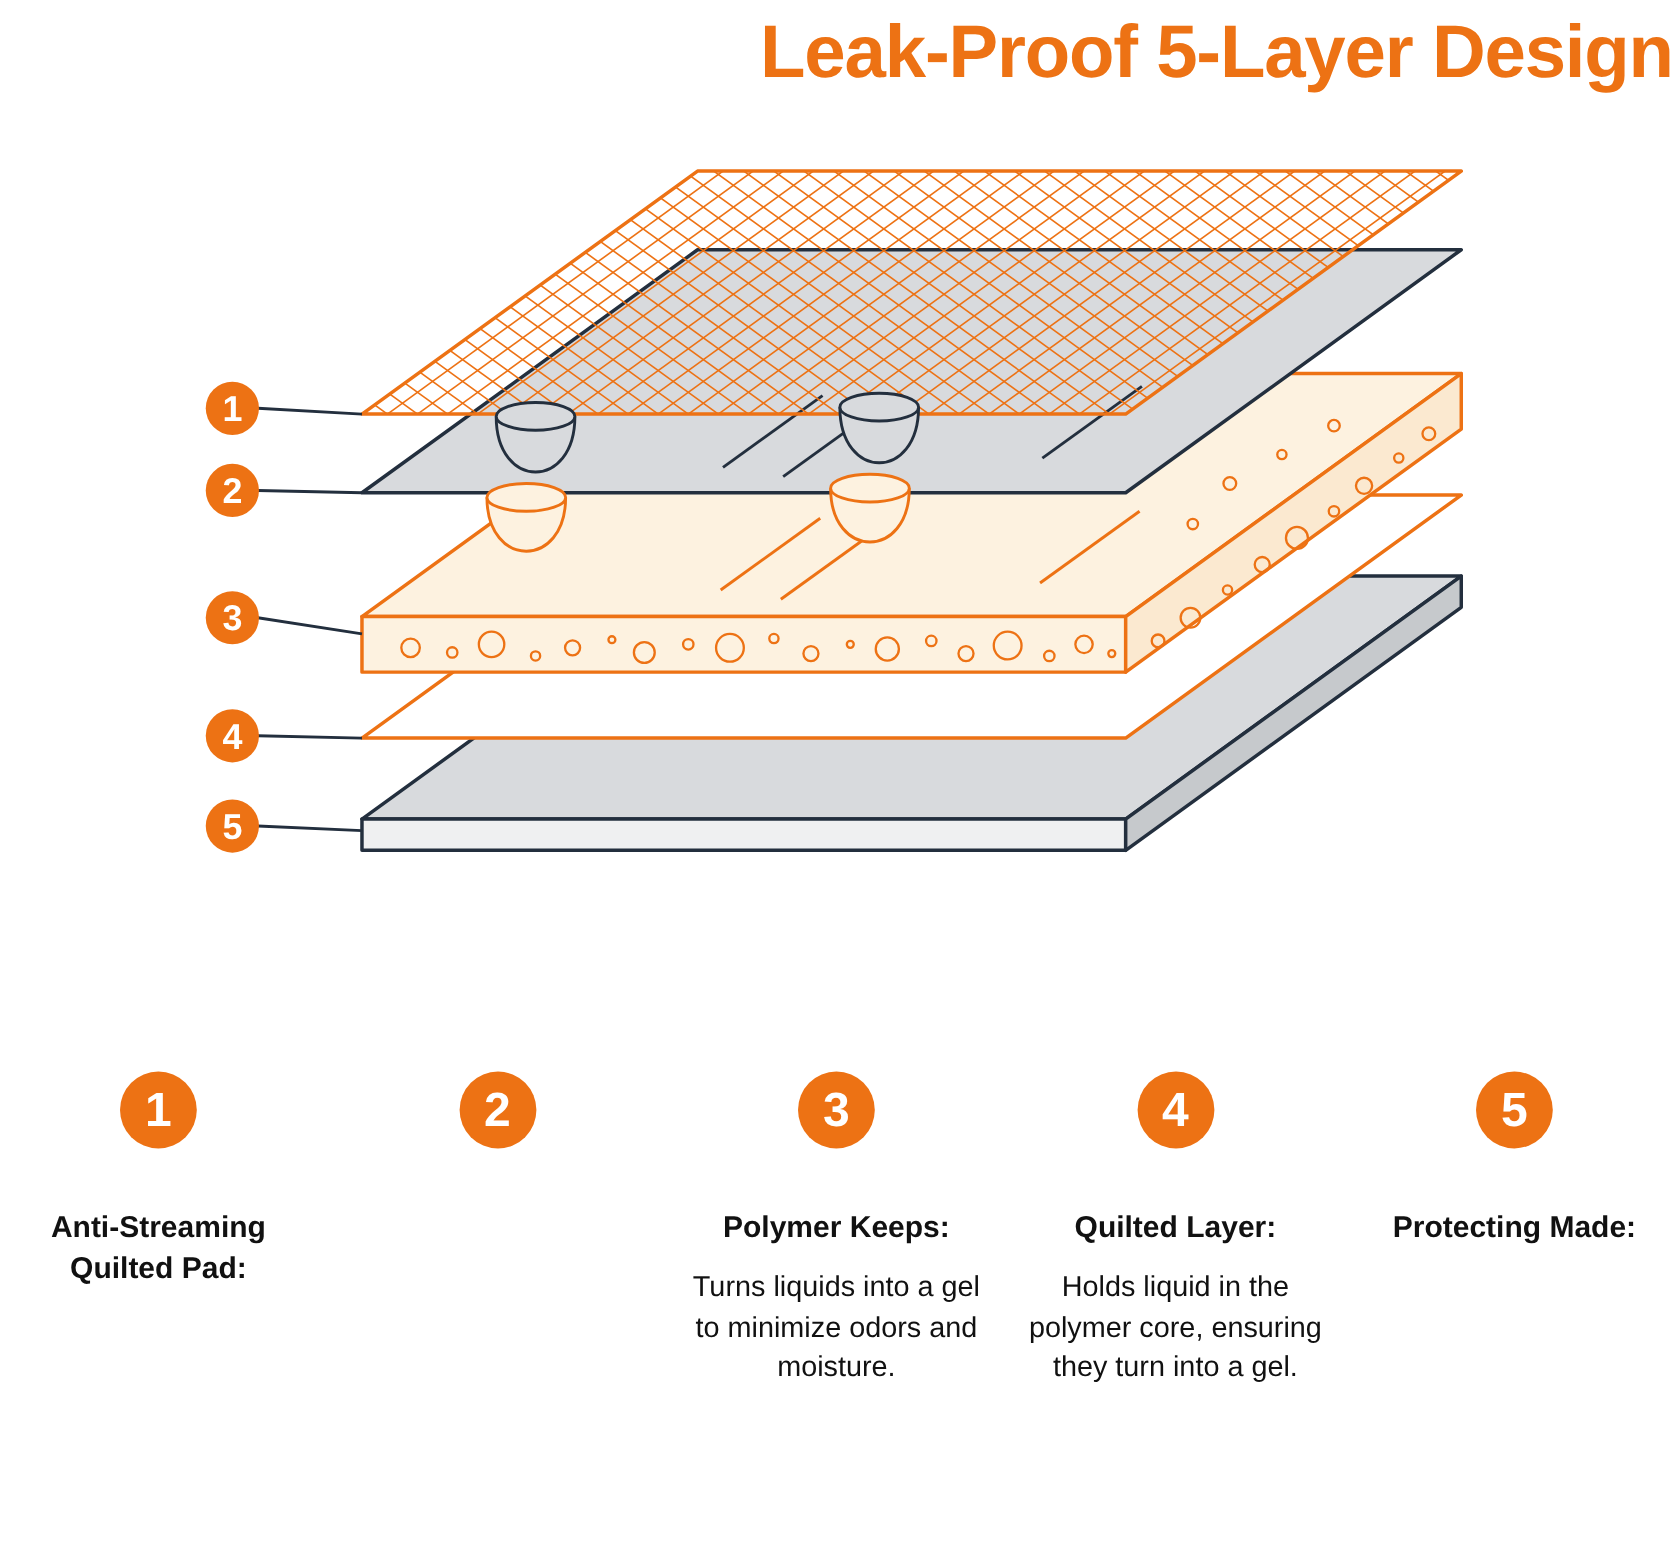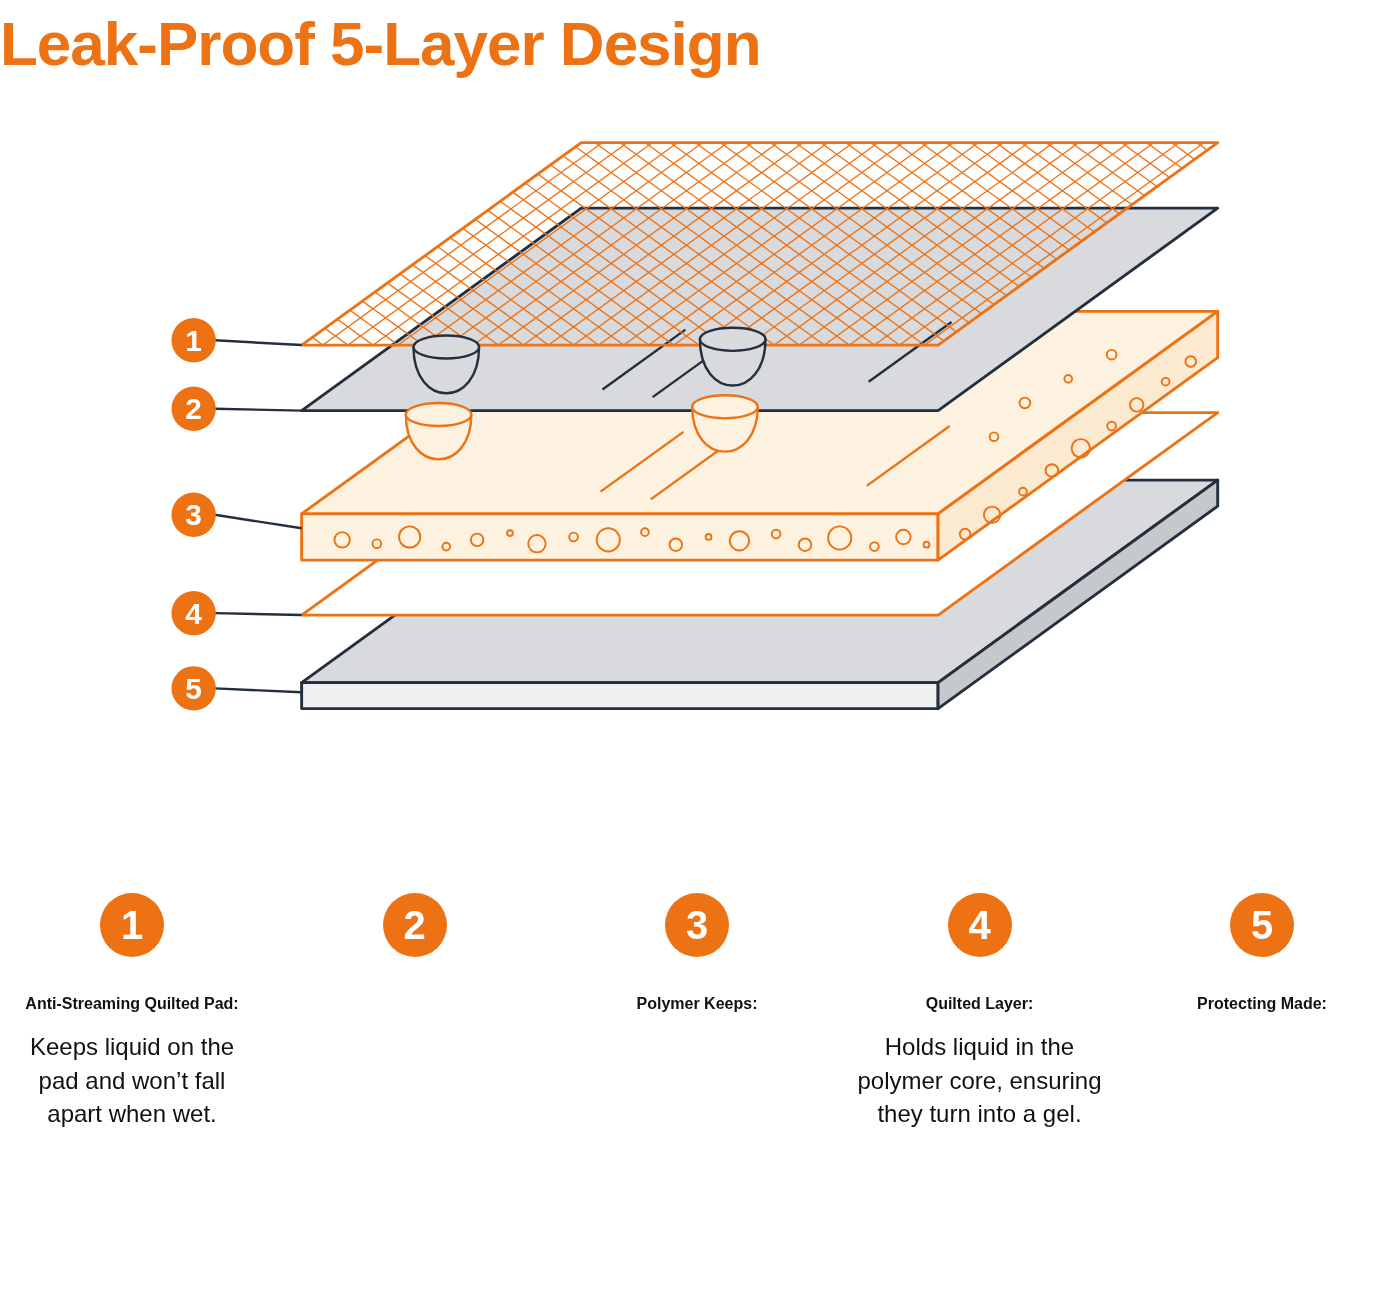--- a/index.html
+++ b/index.html
@@ -4,21 +4,21 @@
 <style>
   * { margin:0; padding:0; box-sizing:border-box; }
   html, body { background:#ffffff; }
   body {
     width:1394px; height:1300px; overflow:hidden;
     font-family:"Liberation Sans", sans-serif;
     color:#151515;
   }
   .page-title {
     padding-top:10px;
-    text-align:left;
+    text-align:right;
     color:#ED7214;
     font-size:62px;
     font-weight:700;
     letter-spacing:-1px;
     line-height:1.1;
   }
   .diagram-wrap { width:1080px; margin:26px auto 0; }
   .diagram-wrap svg { display:block; width:100%; height:auto; }
 
   .legend {
@@ -32,22 +32,22 @@
     display:flex; flex-direction:column; align-items:center;
     text-align:center;
   }
   .legend-num {
     width:64px; height:64px; border-radius:50%;
     background:#ED7214; color:#ffffff;
     font-size:40px; font-weight:700;
     display:flex; align-items:center; justify-content:center;
   }
   .legend-heading {
-    margin-top:36px;
-    font-size:16px; font-weight:700; line-height:1.35;
+    margin-top:50px;
+    font-size:25px; font-weight:700; line-height:1.35;
     color:#111111;
   }
   .legend-body {
     margin-top:15px;
     font-size:24px; line-height:1.4;
     color:#111111;
   }
 </style>
 </head>
 <body>
@@ -286,28 +286,28 @@
       <circle cx="38" cy="606" r="23" fill="#ED7214"></circle>
       <text x="38" y="617" text-anchor="middle" font-size="31" font-weight="bold" fill="#ffffff">5</text>
     </g>
   </svg>
 </div>
 
 <div class="legend">
   <div class="legend-item">
     <div class="legend-num">1</div>
     <div class="legend-heading">Anti-Streaming Quilted Pad:</div>
-    <div class="legend-body">Keeps liquid on the pad and won’t fall apart when wet.</div>
   </div>
   <div class="legend-item">
     <div class="legend-num">2</div>
   </div>
   <div class="legend-item">
     <div class="legend-num">3</div>
     <div class="legend-heading">Polymer Keeps:</div>
+    <div class="legend-body">Turns liquids into a gel to minimize odors and moisture.</div>
   </div>
   <div class="legend-item">
     <div class="legend-num">4</div>
     <div class="legend-heading">Quilted Layer:</div>
     <div class="legend-body">Holds liquid in the polymer core, ensuring they turn into a gel.</div>
   </div>
   <div class="legend-item">
     <div class="legend-num">5</div>
     <div class="legend-heading">Protecting Made:</div>
   </div>

